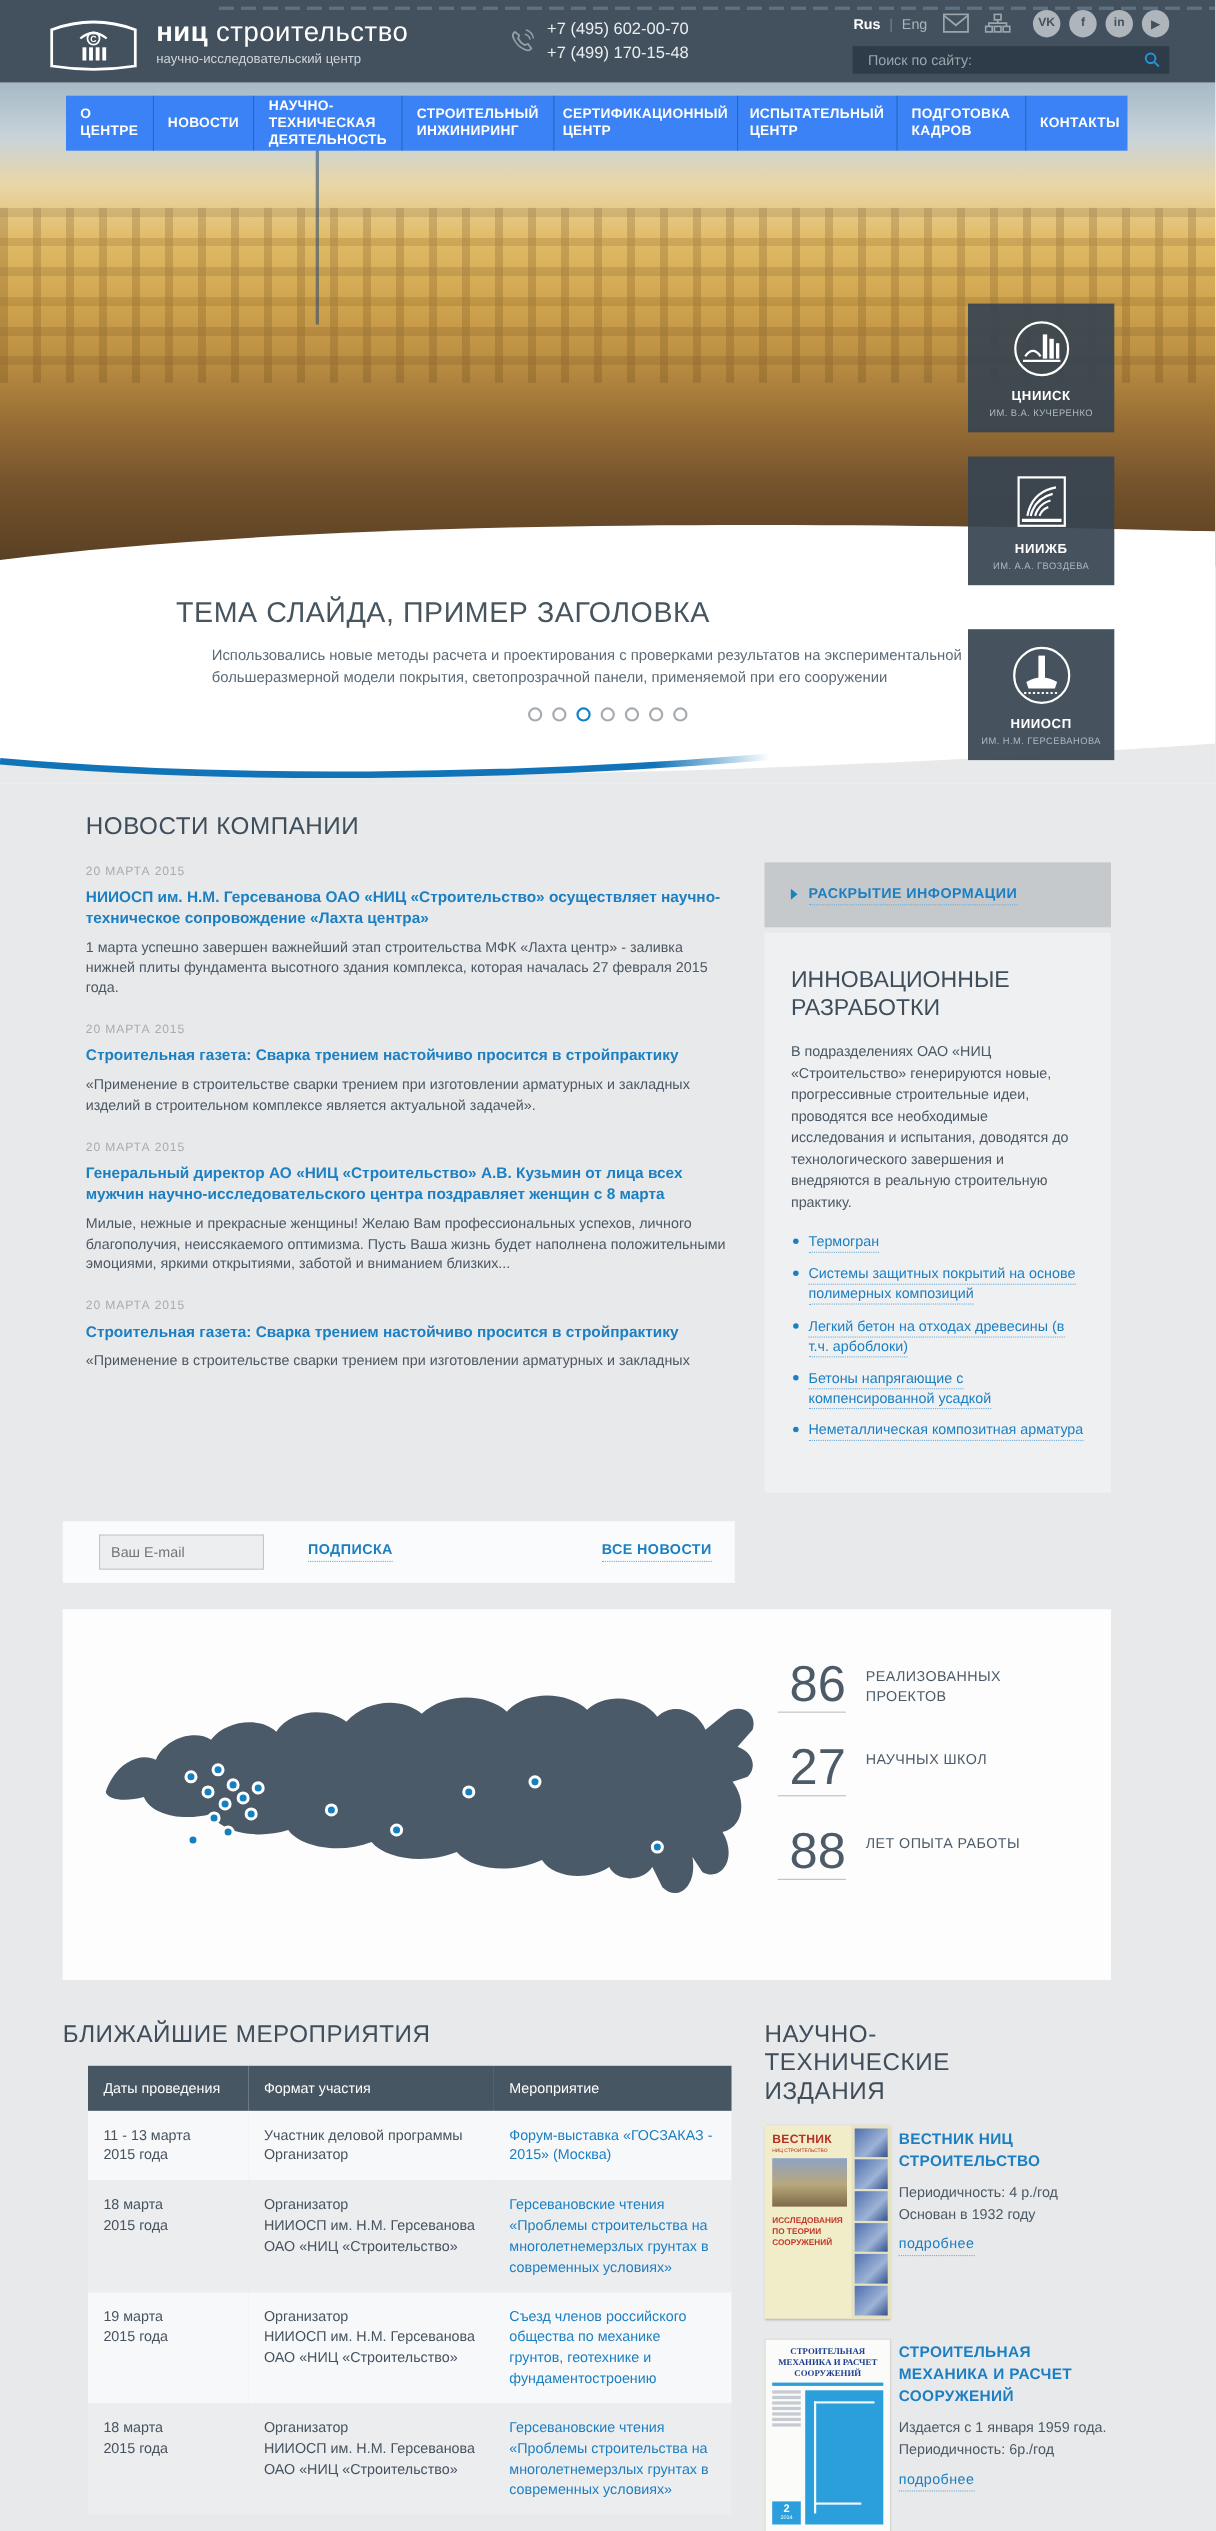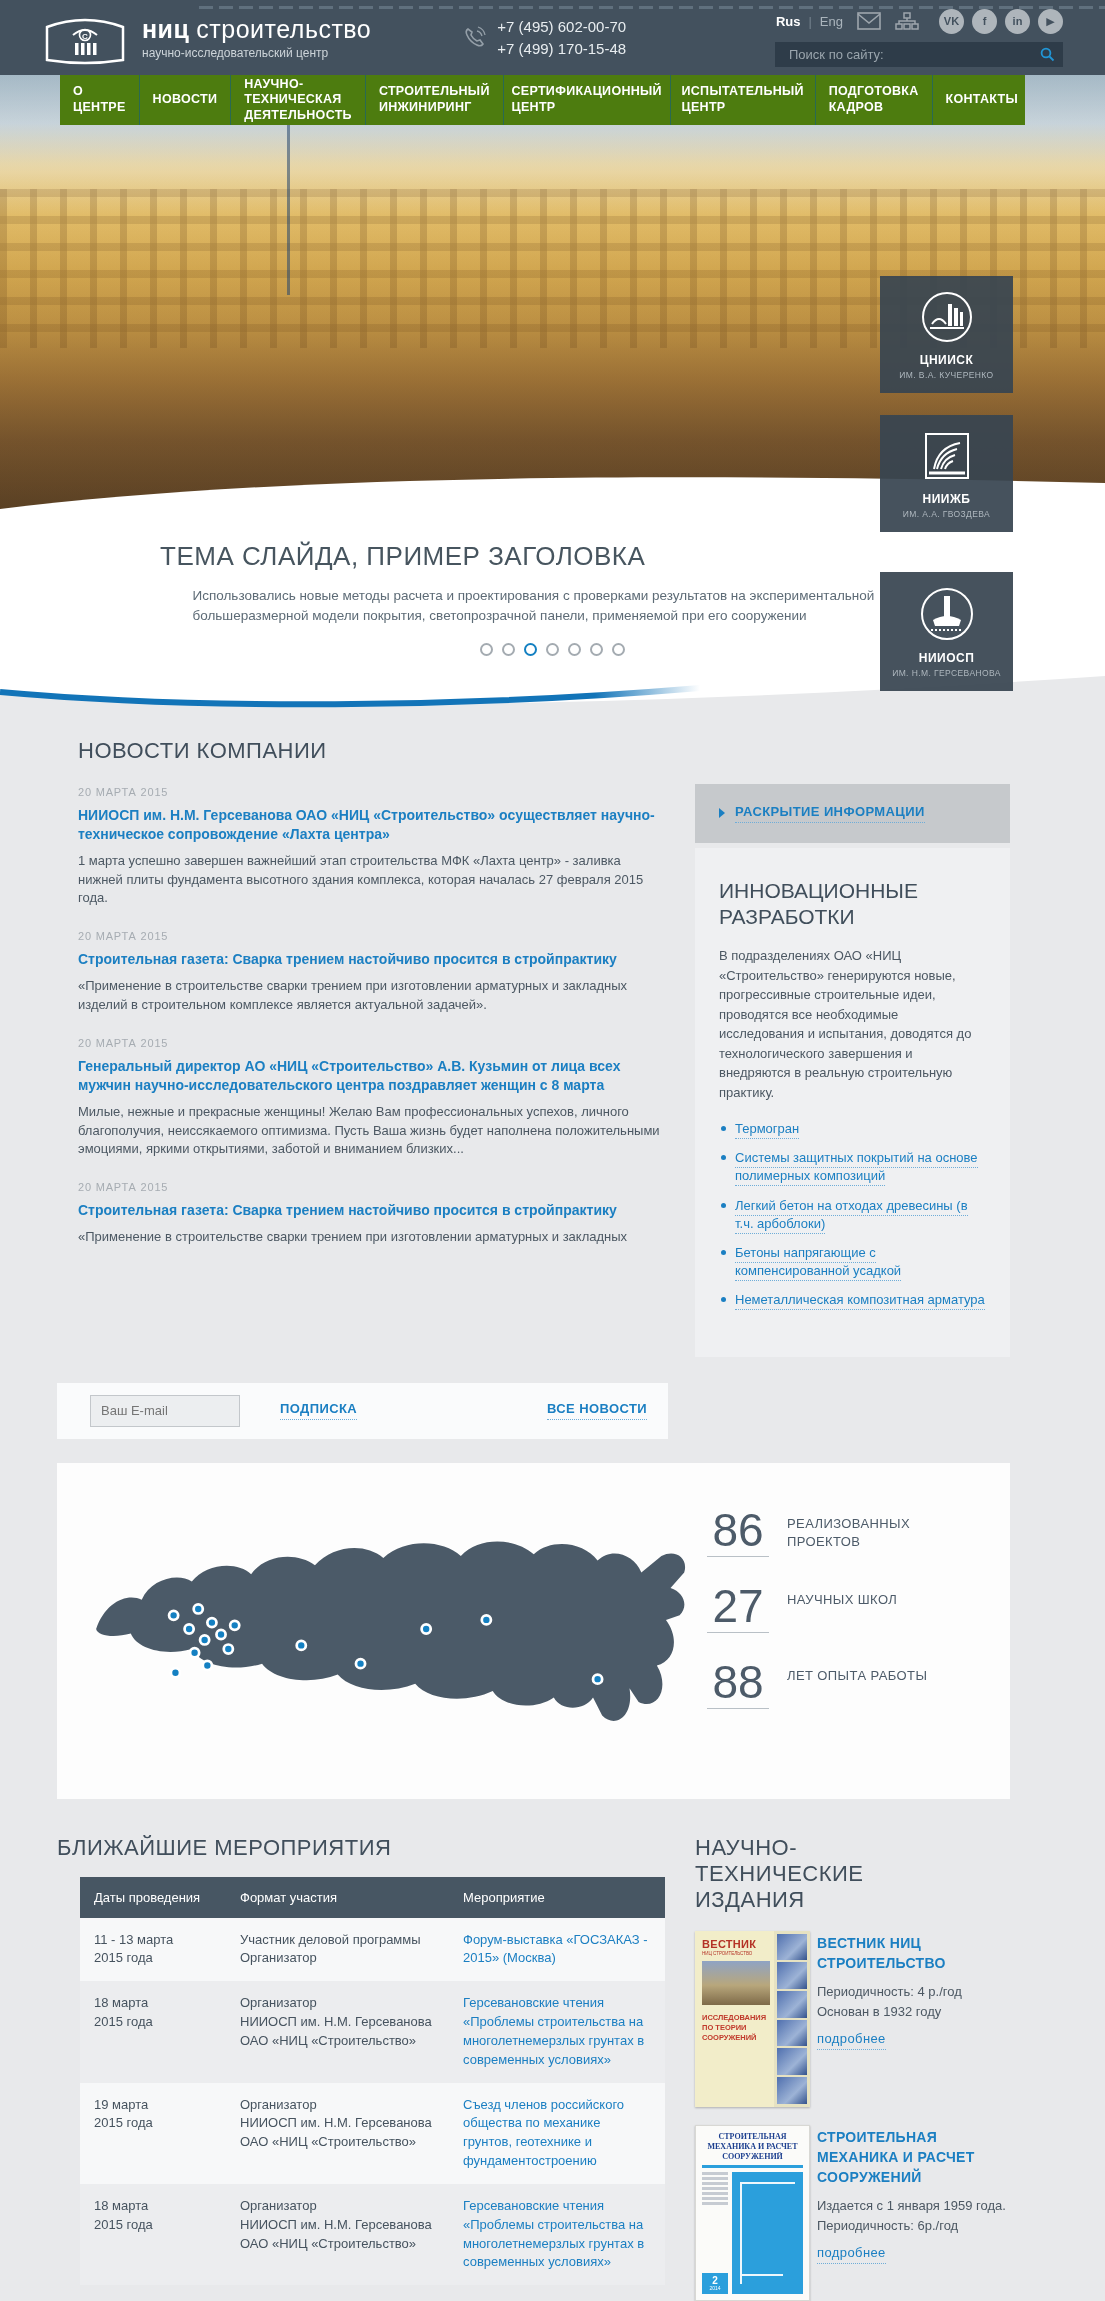--- a/index.html
+++ b/index.html
@@ -37,21 +37,21 @@
   
   .hero{position:relative;height:440px;}
   .hero-photo{position:absolute;inset:0;background:
      linear-gradient(180deg,rgba(30,40,60,.18) 0,rgba(0,0,0,0) 22%,rgba(70,45,20,.28) 100%),
      linear-gradient(180deg,#c3d9e4 0%,#d8e4ea 11%,#e9d9ad 20%,#e7c16b 32%,#ddb054 45%,#cc9d49 57%,#aa7c3c 70%,#825e33 83%,#5f4629 100%);}
   .hero-windows{position:absolute;left:0;right:0;top:26%;height:36%;opacity:.45;background:
      repeating-linear-gradient(90deg,rgba(96,62,26,.45) 0 7px,transparent 7px 30px),
      repeating-linear-gradient(180deg,rgba(96,62,26,.35) 0 8px,transparent 8px 27px);}
   .hero-crane{position:absolute;left:26%;top:4%;width:3px;height:46%;background:rgba(36,70,110,.55);}
   .hero-crane::before{content:"";position:absolute;left:-70px;top:10px;width:190px;height:3px;background:rgba(36,70,110,.5);}
-  .nav{position:absolute;top:0;left:60px;right:80px;height:50px;background:#4d7c0f;display:flex;z-index:25;}
+  .nav{position:absolute;top:12px;left:60px;right:80px;height:50px;background:#3b82f6;display:flex;z-index:25;}
   .nav-item{display:flex;align-items:center;justify-content:center;text-align:left;color:#fff;
     font-size:12.5px;font-weight:700;letter-spacing:.3px;line-height:1.25;padding:0 13px;cursor:pointer;
     border-right:1px solid rgba(12,90,140,.55);}
   .nav-item:last-child{border-right:0;}
   .nav-w1{max-width:84px;} .nav-w2{max-width:158px;} .nav-w3{max-width:120px;}
   .nav-w4{max-width:140px;} .nav-w5{max-width:118px;} .nav-w6{max-width:106px;}
   
   .slide-section{position:relative;background:#fff;text-align:left;padding:26px 160px 8px;z-index:10;}
   .wave-top{position:absolute;left:0;right:0;top:-46px;height:47px;display:block;}
   .slide-title{font-size:26px;color:#47555f;letter-spacing:.5px;font-weight:400;}
@@ -89,21 +89,21 @@
   .innov p{font-size:13px;color:#4c5863;line-height:1.5;margin:0 0 18px;}
   .innov ul{list-style:none;margin:0;padding:0;}
   .innov li{position:relative;padding-left:16px;margin-bottom:11px;font-size:13px;line-height:1.4;}
   .innov li::before{content:"";position:absolute;left:2px;top:6px;width:5px;height:5px;border-radius:50%;background:#1b7fc2;}
   .innov a{color:#1b7fc2;border-bottom:1px dotted #6fadd8;padding-bottom:2px;cursor:pointer;}
   
   .map-card{background:#fdfdfd;margin:24px 0 0;display:flex;padding:26px 30px;}
   .map-wrap{flex:1;}
   .stats{width:292px;padding:18px 10px 0 0;}
   .stat-row{display:flex;align-items:flex-start;gap:18px;margin-bottom:26px;}
-  .stat-num{font-size:46px;color:#4d5b69;line-height:1;border-bottom:1px solid #b9c0c6;padding-bottom:3px;min-width:62px;text-align:center;}
+  .stat-num{font-size:46px;color:#4d5b69;line-height:1;border-bottom:1px solid #b9c0c6;padding-bottom:3px;min-width:62px;text-align:right;}
   .stat-label{font-size:13px;color:#4d5b69;letter-spacing:.4px;line-height:1.45;padding-top:8px;max-width:160px;}
   
   .events-col h2{margin-left:0;}
   .ev-table{margin:16px 0 0 23px;width:585px;border-collapse:collapse;font-size:13px;}
   .ev-table th{background:#475663;color:#fff;font-weight:400;text-align:left;padding:13px 14px;font-size:13px;}
   .ev-table td{vertical-align:top;padding:13px 14px;line-height:1.45;white-space:pre-line;}
   .ev-table tr.odd td{background:#f7f8f9;}
   .ev-table tr.even td{background:#ecEEf0;background:#ecedef;}
   .ev-table td.ev-link-cell a{color:#1b7fc2;cursor:pointer;}
   .ev-table th:nth-child(1),.ev-table td:nth-child(1){width:118px;}

